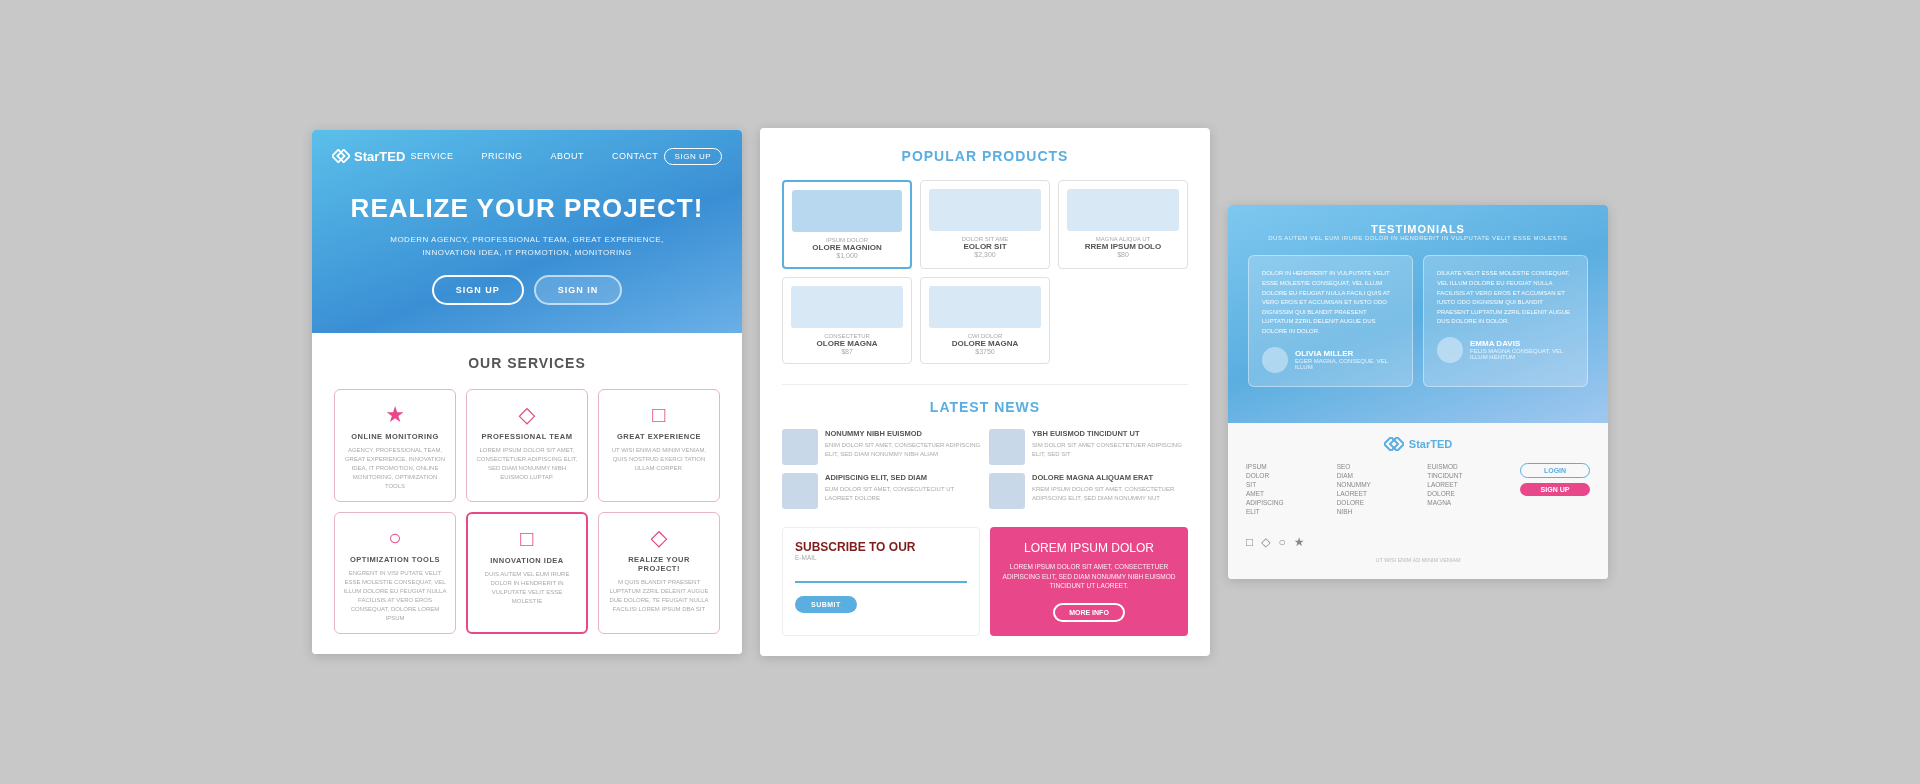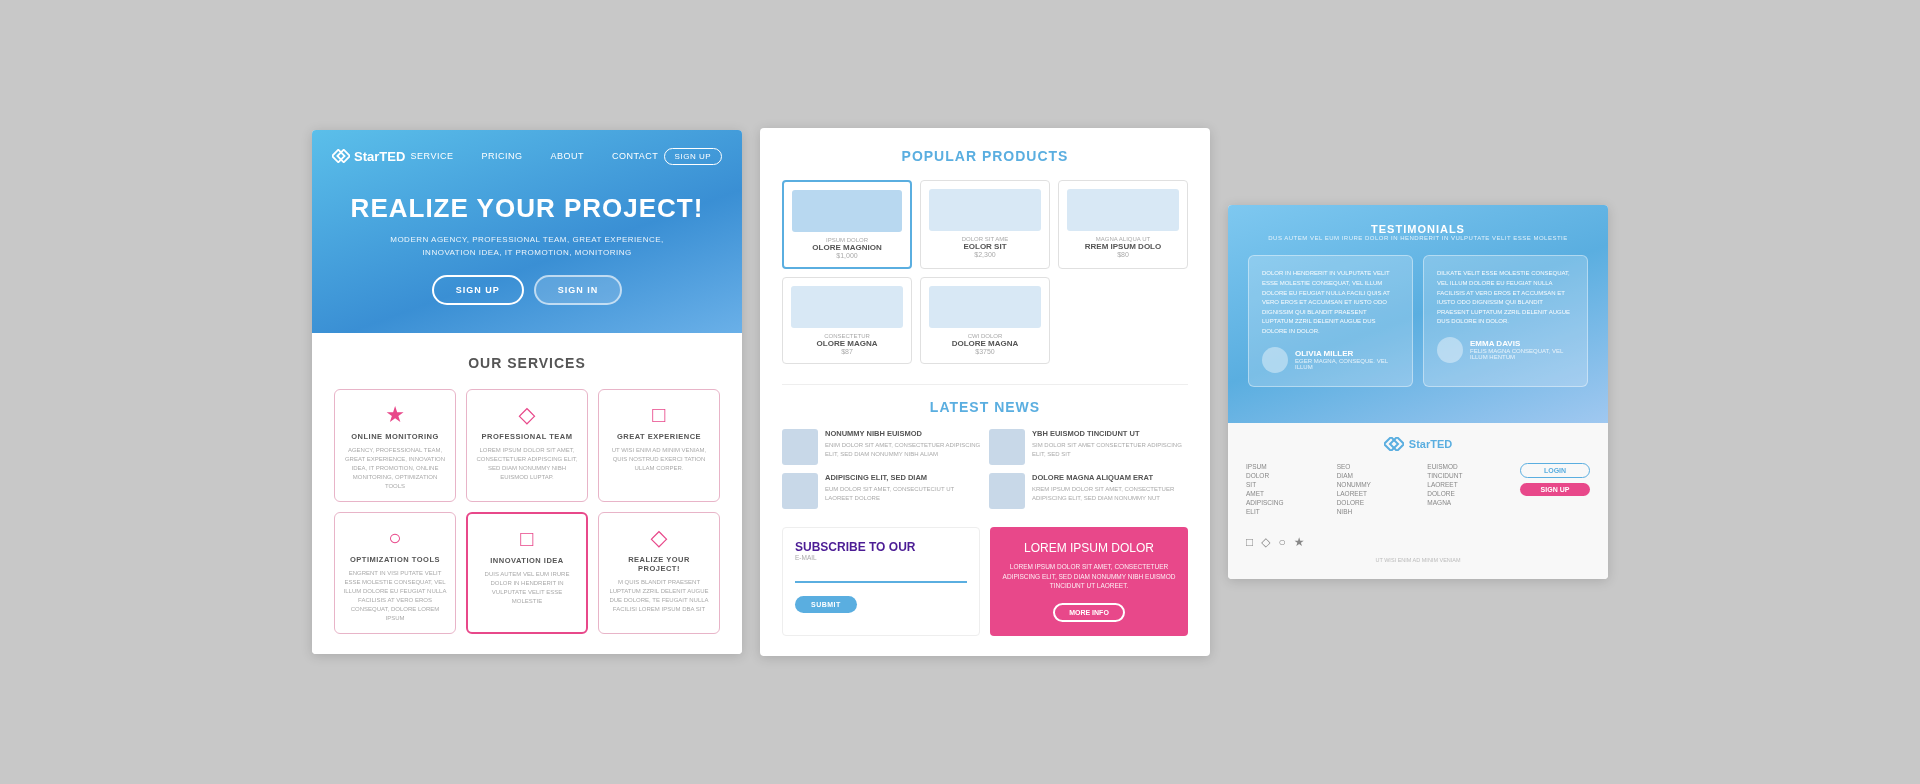--- a/index.html
+++ b/index.html
@@ -273,21 +273,21 @@
       gap: 10px;
     }
     .subscribe-box {
       padding: 12px;
       border: 1px solid #eee;
       border-radius: 4px;
     }
     .subscribe-title {
       font-size: 12px;
       font-weight: bold;
-      color: #4c1d95;
+      color: #7f1d1d;
       text-transform: uppercase;
     }
     .subscribe-label {
       font-size: 6.5px;
       color: #aaa;
       text-transform: uppercase;
       margin-bottom: 3px;
     }
     .subscribe-input {
       width: 100%;

